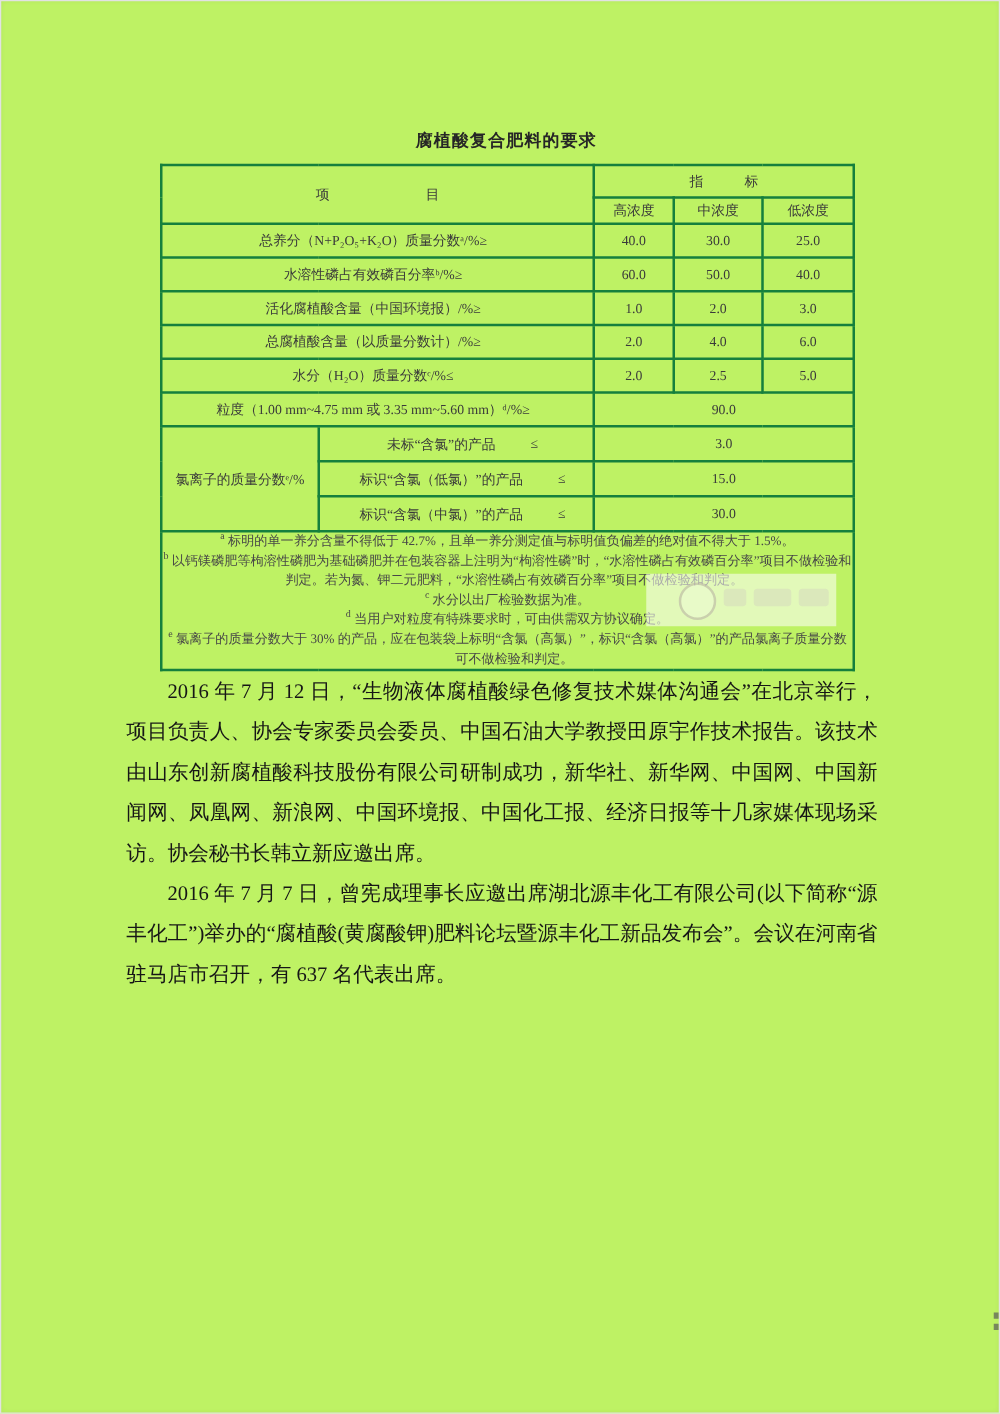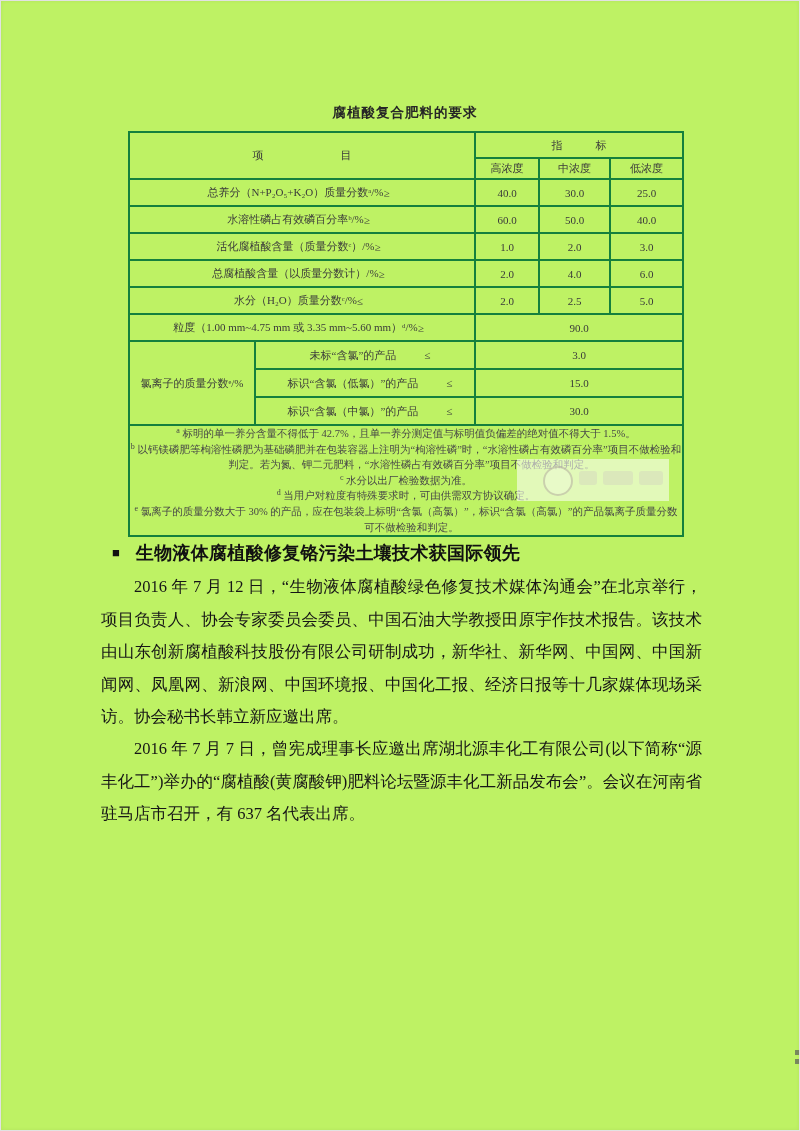--- a/index.html
+++ b/index.html
@@ -107,21 +107,21 @@
               <span class="sym">≥</span>
             </div>
           </td>
         <td>60.0</td>
         <td>50.0</td>
         <td>40.0</td>
       </tr>
       <tr>
         <td class="item" colspan="2">
             <div class="cellflex">
-              <span>活化腐植酸含量（质量分数ᶜ）/%</span>
+              <span>活化腐植酸含量（中国环境报）/%</span>
               <span class="sym">≥</span>
             </div>
           </td>
         <td>1.0</td>
         <td>2.0</td>
         <td>3.0</td>
       </tr>
       <tr>
         <td class="item" colspan="2">
             <div class="cellflex">
@@ -195,23 +195,20 @@
 
   <div class="watermark">
     <div class="fade"></div>
     <div class="ring"></div>
     <div class="blob b1"></div>
       <div class="blob b2"></div>
       <div class="blob b3"></div>
   </div>
 
   <div class="main">
-    <div class="hd">
-      <span class="bullet">■</span><span>生物液体腐植酸修复铬污染土壤技术获国际领先</span>
-    </div>
     <p>2016 年 7 月 12 日，“生物液体腐植酸绿色修复技术媒体沟通会”在北京举行，项目负责人、协会专家委员会委员、中国石油大学教授田原宇作技术报告。该技术由山东创新腐植酸科技股份有限公司研制成功，新华社、新华网、中国网、中国新闻网、凤凰网、新浪网、中国环境报、中国化工报、经济日报等十几家媒体现场采访。协会秘书长韩立新应邀出席。</p>
 
     <p>2016 年 7 月 7 日，曾宪成理事长应邀出席湖北源丰化工有限公司(以下简称“源丰化工”)举办的“腐植酸(黄腐酸钾)肥料论坛暨源丰化工新品发布会”。会议在河南省驻马店市召开，有 637 名代表出席。</p>
   </div>
 
   <div class="edge-mark">
       <i class="a"></i>
       <i class="b"></i>
     </div>
 </div>

